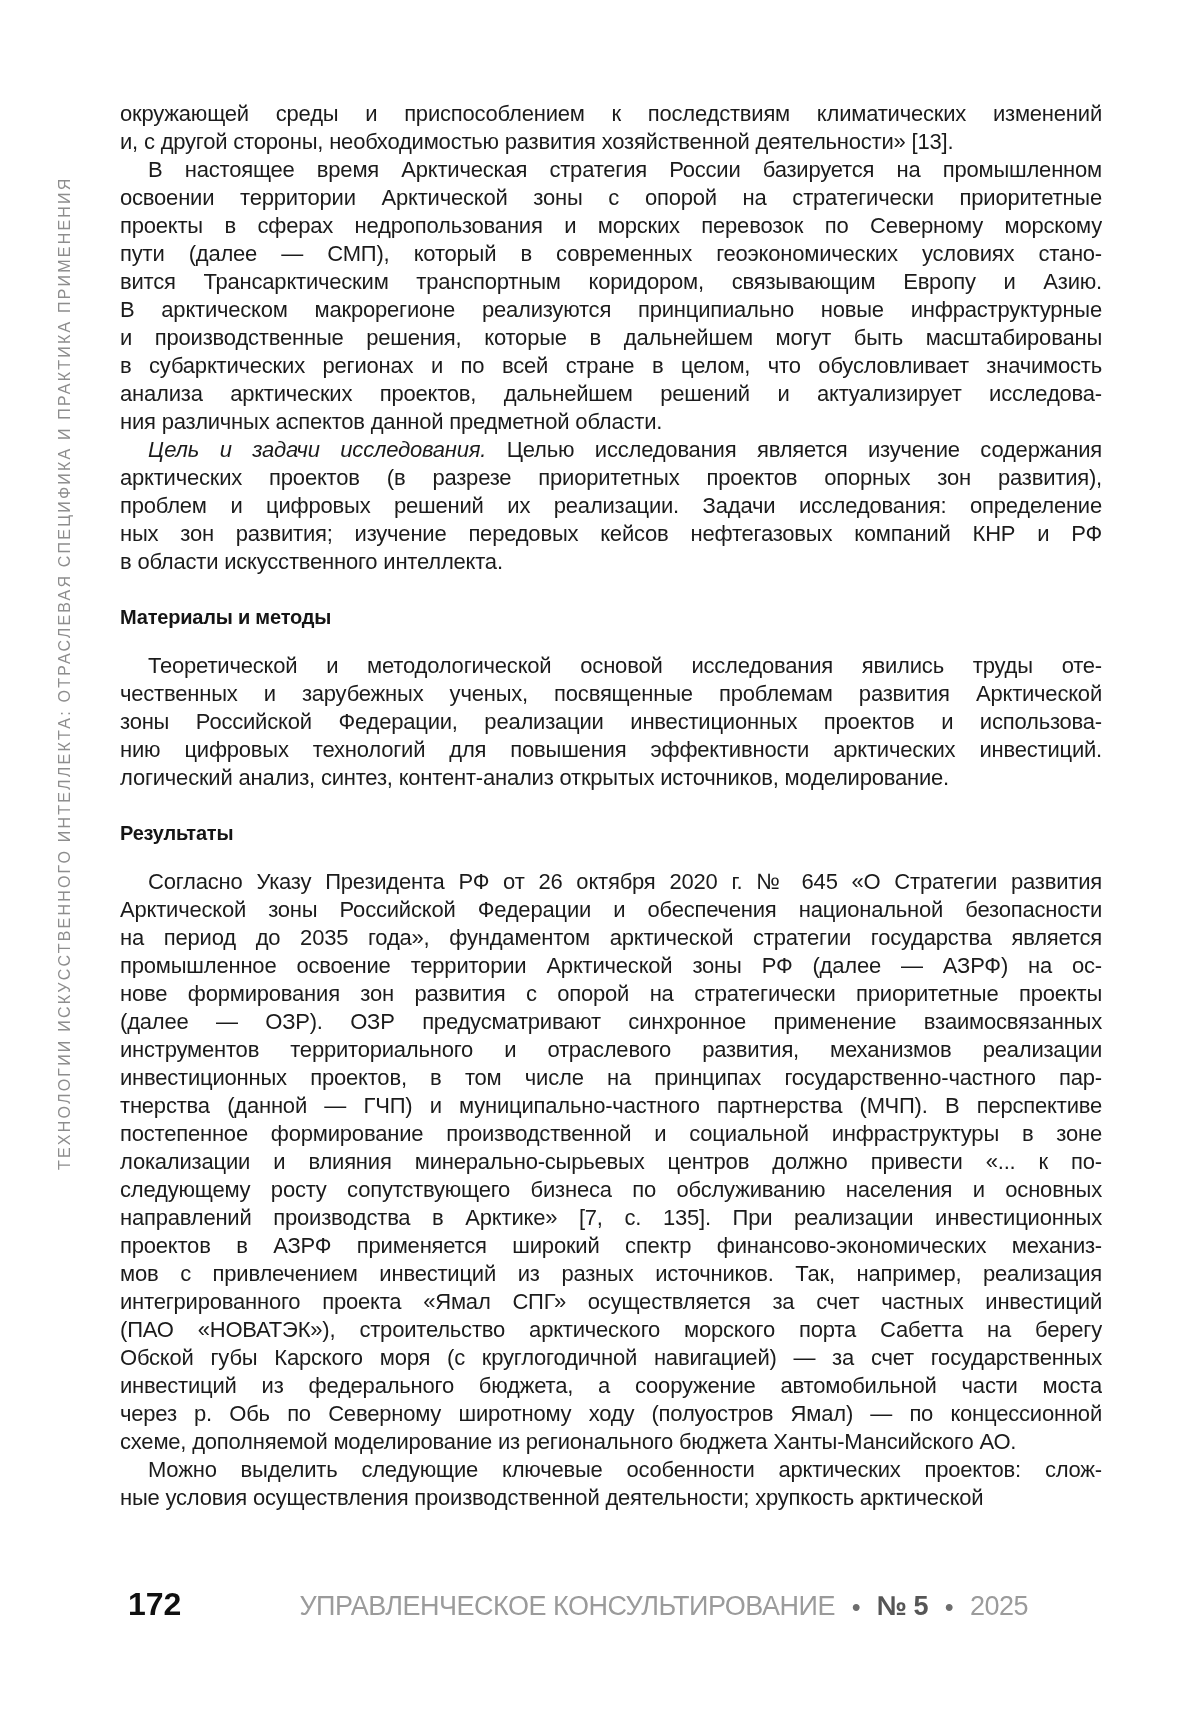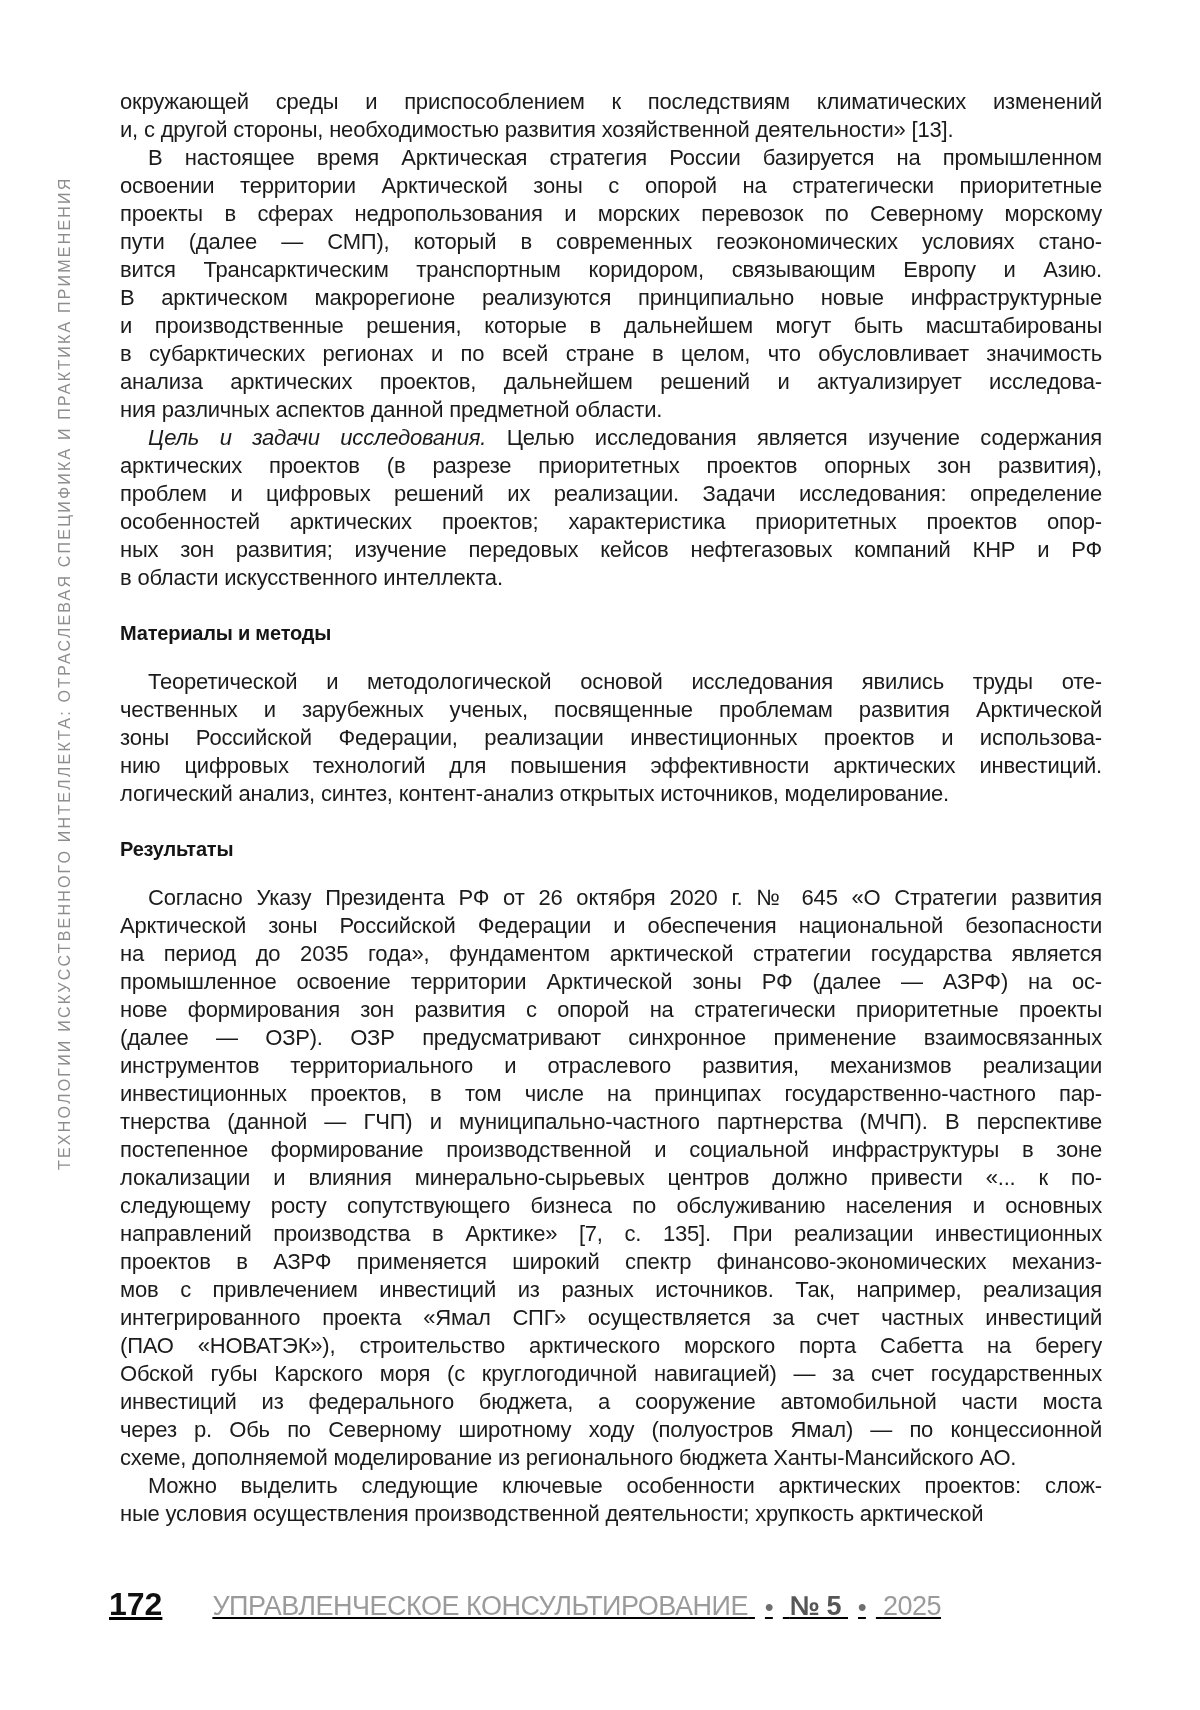--- a/index.html
+++ b/index.html
@@ -1,21 +1,21 @@
 <!DOCTYPE html>
 <html><head>
 <meta charset="utf-8">
 <style>
   html,body{margin:0;padding:0;}
   body{
     width:1200px;height:1710px;position:relative;background:#ffffff;
     font-family:"Liberation Sans",sans-serif;overflow:hidden;
   }
   #article{
-    position:absolute;left:120px;top:88px;width:982px;
+    position:absolute;left:120px;top:100px;width:982px;
     color:#1b1b1b;font-size:22px;line-height:28px;letter-spacing:-0.2px;
   }
   .para{margin:0;}
   .line{
     text-align:justify;text-align-last:justify;
     height:28px;overflow:hidden;white-space:nowrap;
   }
   .line.last{text-align-last:left;}
   .line.indent{text-indent:28px;}
   .line i{font-style:italic;}
@@ -24,26 +24,26 @@
     margin:27px 0 21px 0;line-height:28px;letter-spacing:-0.2px;
   }
   .sidebar{
     position:absolute;width:1080px;height:36px;line-height:36px;
     left:-475px;top:612px;
     transform:rotate(-90deg);transform-origin:center center;
     color:#8d8d8d;font-size:16px;letter-spacing:2.2px;
     text-align:left;white-space:nowrap;
   }
   .footer{
-    position:absolute;left:109px;top:1586px;width:962px;
-    display:flex;align-items:baseline;text-decoration:underline;
+    position:absolute;left:128px;top:1586px;width:962px;
+    display:flex;align-items:baseline;
   }
   .page-num{font-weight:bold;font-size:32px;color:#101010;letter-spacing:0;}
   .journal{
-    margin-left:50px;font-size:27px;color:#9b9b9b;letter-spacing:-0.5px;
+    margin-left:118px;font-size:27px;color:#9b9b9b;letter-spacing:-0.5px;
     white-space:nowrap;
     text-align:right;
   }
   .journal .sep{color:#6e6e6e;font-weight:bold;margin:0 10px;font-size:24px;}
   .journal .issue{color:#565656;font-weight:bold;}
   .journal .year{color:#9b9b9b;}
 </style>
 </head>
 <body>
 
@@ -63,21 +63,20 @@
       <div class="line">В арктическом макрорегионе реализуются принципиально новые инфраструктурные</div>
       <div class="line">и производственные решения, которые в дальнейшем могут быть масштабированы</div>
       <div class="line">в субарктических регионах и по всей стране в целом, что обусловливает значимость</div>
       <div class="line">анализа арктических проектов, дальнейшем решений и актуализирует исследова-</div>
       <div class="line last">ния различных аспектов данной предметной области.</div>
     </div>
     <div class="para">
       <div class="line indent"><i>Цель и задачи исследования.</i> Целью исследования является изучение содержания</div>
       <div class="line">арктических проектов (в разрезе приоритетных проектов опорных зон развития),</div>
       <div class="line">проблем и цифровых решений их реализации. Задачи исследования: определение</div>
-      <div class="line">особенностей арктических проектов; характеристика приоритетных проектов опор-</div>
       <div class="line">ных зон развития; изучение передовых кейсов нефтегазовых компаний КНР и РФ</div>
       <div class="line last">в области искусственного интеллекта.</div>
     </div>
     <h2 class="sec">Материалы и методы</h2>
     <div class="para">
       <div class="line indent">Теоретической и методологической основой исследования явились труды оте-</div>
       <div class="line">чественных и зарубежных ученых, посвященные проблемам развития Арктической</div>
       <div class="line">зоны Российской Федерации, реализации инвестиционных проектов и использова-</div>
       <div class="line">нию цифровых технологий для повышения эффективности арктических инвестиций.</div>
       <div class="line last">логический анализ, синтез, контент-анализ открытых источников, моделирование.</div>

